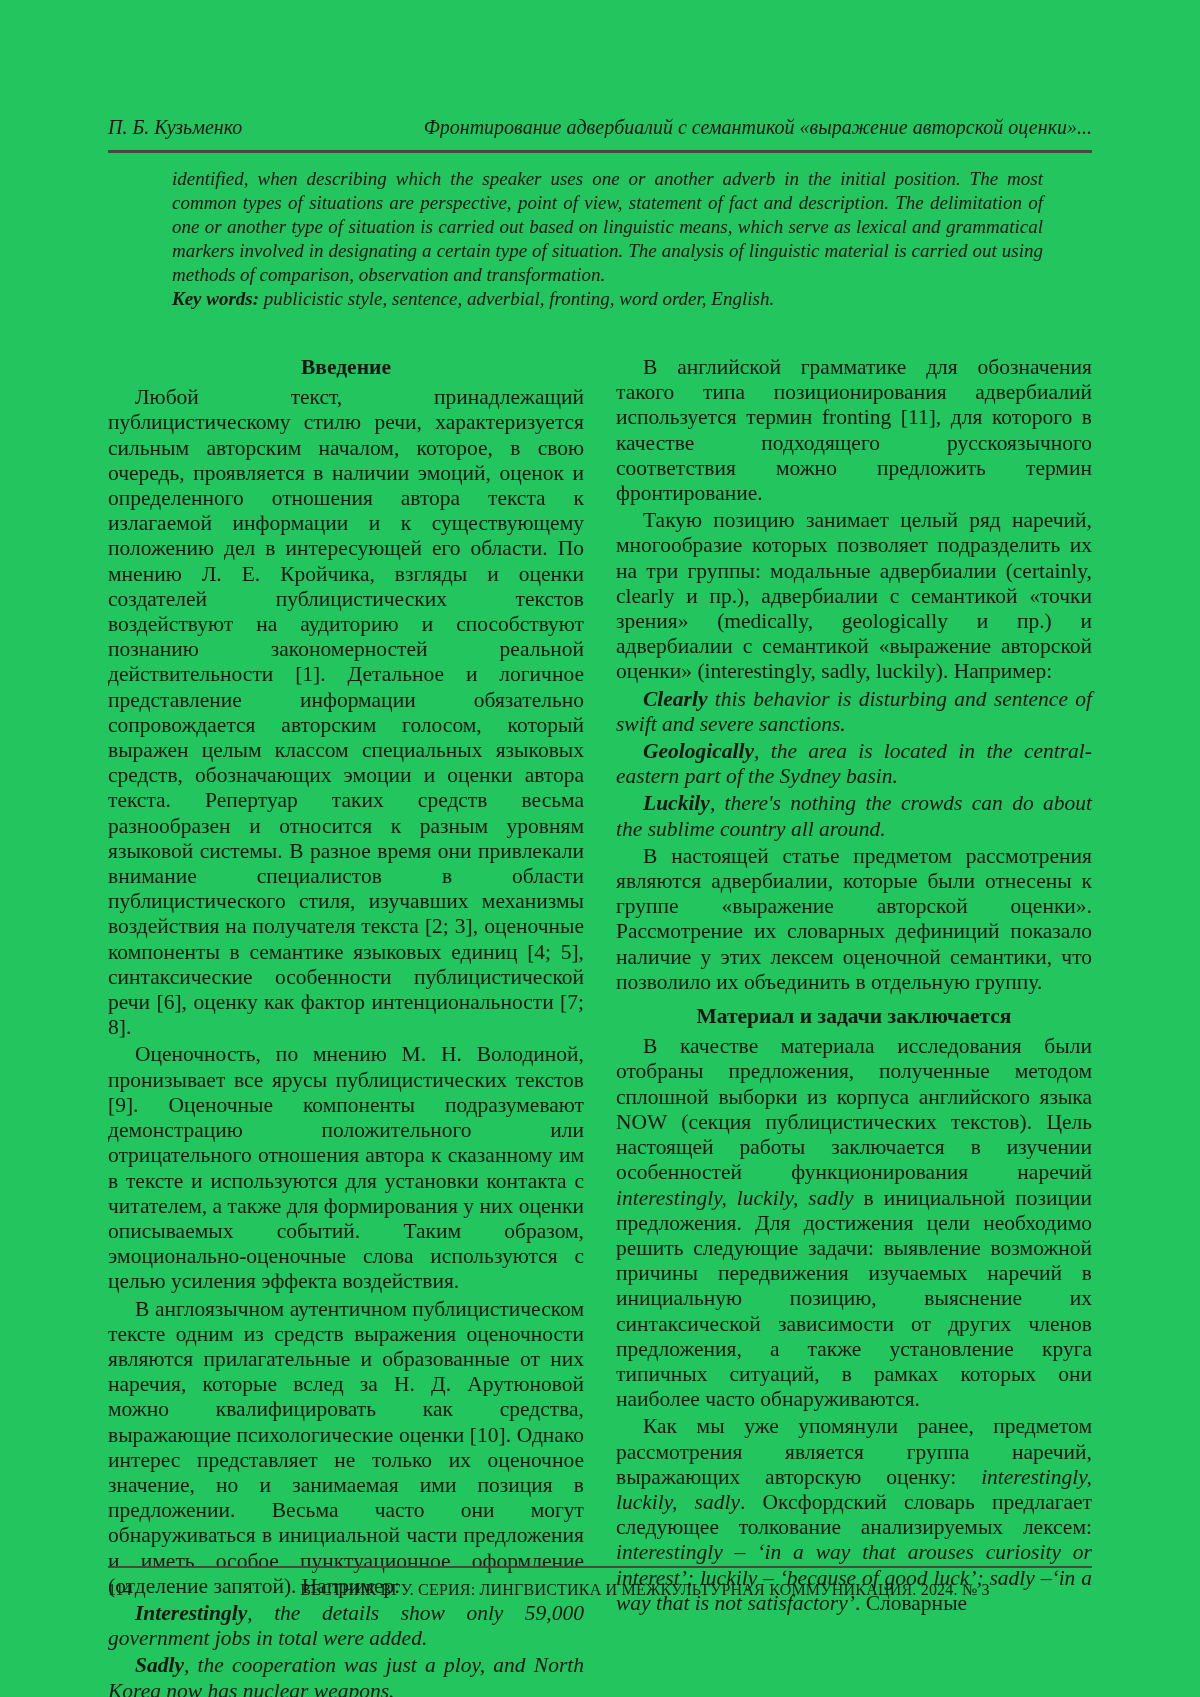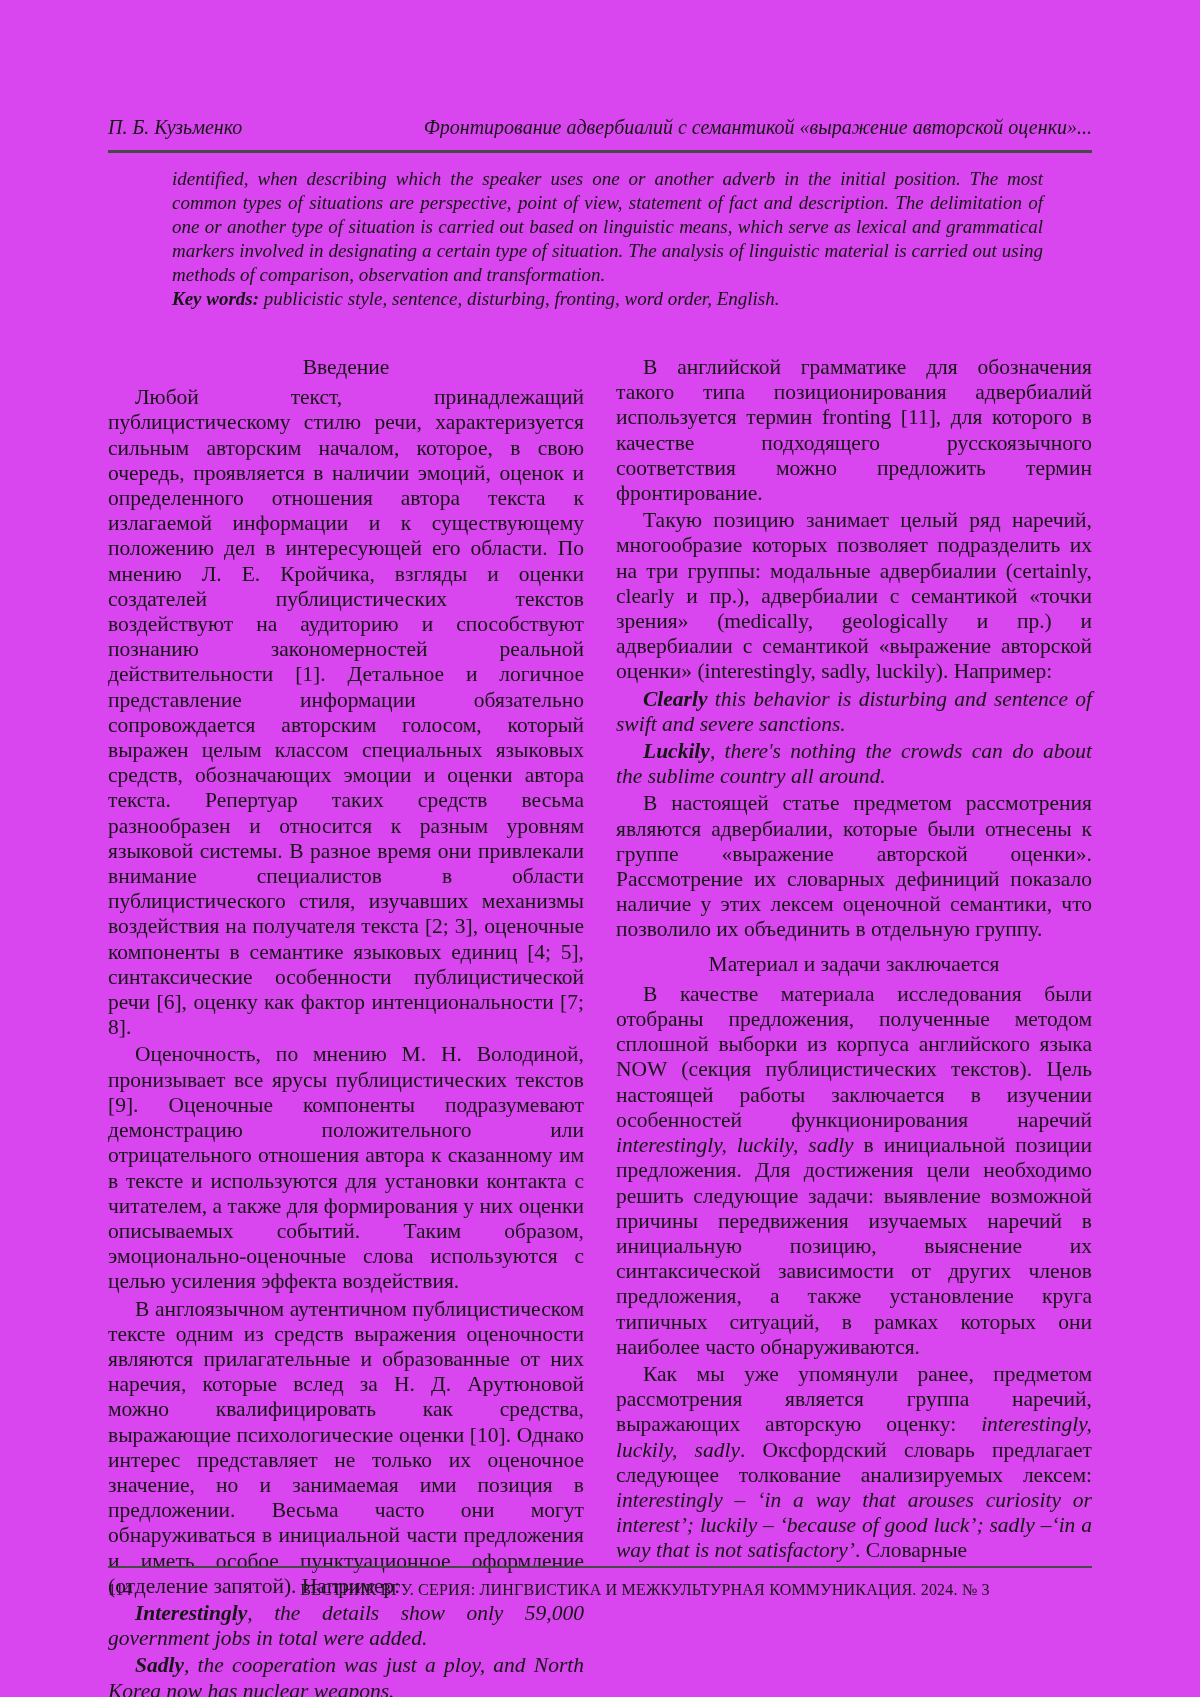--- a/index.html
+++ b/index.html
@@ -1,21 +1,21 @@
 <!DOCTYPE html>
 <html lang="ru"><head>
 <meta charset="utf-8">
 <style>
   html,body{margin:0;padding:0;}
   body{background:#e8e8e8;}
   .page{
     position:relative;
     width:1200px;height:1697px;
     margin:0 auto;
-    background:#d946ef;
+    background:#22c55e;
     color:#161616;
     font-family:"Liberation Serif","DejaVu Serif",serif;
     overflow:hidden;
   }
   .content{position:absolute;left:108px;width:984px;top:0;}
   
   .running-head{
     display:flex;justify-content:space-between;align-items:baseline;
     margin-top:116px;
     padding-bottom:12px;
@@ -31,21 +31,21 @@
     font-size:19px;line-height:24px;
     text-align:justify;
   }
   .abstract p{margin:0;}
   .kw-label{font-weight:bold;}
   
   .columns{display:flex;gap:32px;margin-top:44px;}
   .col{width:476px;font-size:21.5px;line-height:25.2px;text-align:justify;}
   .col p{margin:0 0 2px 0;text-indent:27px;}
   .col h3{
-    font-size:21.5px;line-height:25.2px;font-weight:normal;
+    font-size:21.5px;line-height:25.2px;font-weight:bold;
     text-align:center;text-indent:0;
     margin:9px 0 5px 0;
   }
   .col > :first-child{margin-top:0;}
   .run-i{font-style:italic;}
   .run-bi{font-style:italic;font-weight:bold;}
   p.example{font-style:italic;}
   
   .footer{
     position:absolute;left:108px;width:984px;top:1566px;
@@ -63,36 +63,37 @@
 <div class="page">
   <div class="content">
 
     <div class="running-head">
       <span class="rh-author">П. Б. Кузьменко</span>
       <span class="rh-title">Фронтирование адвербиалий с семантикой «выражение авторской оценки»...</span>
     </div>
 
     <div class="abstract">
       <p>identified, when describing which the speaker uses one or another adverb in the initial position. The most common types of situations are perspective, point of view, statement of fact and description. The delimitation of one or another type of situation is carried out based on linguistic means, which serve as lexical and grammatical markers involved in designating a certain type of situation. The analysis of linguistic material is carried out using methods of comparison, observation and transformation.</p>
-      <p><span class="kw-label">Key words:</span><span> publicistic style, sentence, disturbing, fronting, word order, English.</span></p>
+      <p><span class="kw-label">Key words:</span><span> publicistic style, sentence, adverbial, fronting, word order, English.</span></p>
     </div>
 
     <div class="columns">
       <div class="col" id="col-left">
           <h3><span>Введение</span></h3>
           <p><span>Любой текст, принадлежащий публицистическому стилю речи, характеризуется сильным авторским началом, которое, в свою очередь, проявляется в наличии эмоций, оценок и определенного отношения автора текста к излагаемой информации и к существующему положению дел в интересующей его области. По мнению Л. Е. Кройчика, взгляды и оценки создателей публицистических текстов воздействуют на аудиторию и способствуют познанию закономерностей реальной действительности [1]. Детальное и логичное представление информации обязательно сопровождается авторским голосом, который выражен целым классом специальных языковых средств, обозначающих эмоции и оценки автора текста. Репертуар таких средств весьма разнообразен и относится к разным уровням языковой системы. В разное время они привлекали внимание специалистов в области публицистического стиля, изучавших механизмы воздействия на получателя текста [2; 3], оценочные компоненты в семантике языковых единиц [4; 5], синтаксические особенности публицистической речи [6], оценку как фактор интенциональности [7; 8].</span></p>
           <p><span>Оценочность, по мнению М. Н. Володиной, пронизывает все ярусы публицистических текстов [9]. Оценочные компоненты подразумевают демонстрацию положительного или отрицательного отношения автора к сказанному им в тексте и используются для установки контакта с читателем, а также для формирования у них оценки описываемых событий. Таким образом, эмоционально-оценочные слова используются с целью усиления эффекта воздействия.</span></p>
           <p><span>В англоязычном аутентичном публицистическом тексте одним из средств выражения оценочности являются прилагательные и образованные от них наречия, которые вслед за Н. Д. Арутюновой можно квалифицировать как средства, выражающие психологические оценки [10]. Однако интерес представляет не только их оценочное значение, но и занимаемая ими позиция в предложении. Весьма часто они могут обнаруживаться в инициальной части предложения и иметь особое пунктуационное оформление (отделение запятой). Например:</span></p>
           <p class="example"><span class="run-bi">Interestingly</span><span class="run-i">, the details show only 59,000 government jobs in total were added.</span></p>
           <p class="example"><span class="run-bi">Sadly</span><span class="run-i">, the cooperation was just a ploy, and North Korea now has nuclear weapons.</span></p>
         </div>
       <div class="col" id="col-right">
           <p><span>В английской грамматике для обозначения такого типа позиционирования адвербиалий используется термин fronting [11], для которого в качестве подходящего русскоязычного соответствия можно предложить термин фронтирование.</span></p>
           <p><span>Такую позицию занимает целый ряд наречий, многообразие которых позволяет подразделить их на три группы: модальные адвербиалии (certainly, clearly и пр.), адвербиалии с семантикой «точки зрения» (medically, geologically и пр.) и адвербиалии с семантикой «выражение авторской оценки» (interestingly, sadly, luckily). Например:</span></p>
           <p class="example"><span class="run-bi">Clearly</span><span class="run-i"> this behavior is disturbing and sentence of swift and severe sanctions.</span></p>
+          <p class="example"><span class="run-bi">Geologically</span><span class="run-i">, the area is located in the central-eastern part of the Sydney basin.</span></p>
           <p class="example"><span class="run-bi">Luckily</span><span class="run-i">, there's nothing the crowds can do about the sublime country all around.</span></p>
           <p><span>В настоящей статье предметом рассмотрения являются адвербиалии, которые были отнесены к группе «выражение авторской оценки». Рассмотрение их словарных дефиниций показало наличие у этих лексем оценочной семантики, что позволило их объединить в отдельную группу.</span></p>
           <h3><span>Материал и задачи заключается</span></h3>
           <p><span>В качестве материала исследования были отобраны предложения, полученные методом сплошной выборки из корпуса английского языка NOW (секция публицистических текстов). Цель настоящей работы заключается в изучении особенностей функционирования наречий </span><span class="run-i">interestingly, luckily, sadly</span><span> в инициальной позиции предложения. Для достижения цели необходимо решить следующие задачи: выявление возможной причины передвижения изучаемых наречий в инициальную позицию, выяснение их синтаксической зависимости от других членов предложения, а также установление круга типичных ситуаций, в рамках которых они наиболее часто обнаруживаются.</span></p>
           <p><span>Как мы уже упомянули ранее, предметом рассмотрения является группа наречий, выражающих авторскую оценку: </span><span class="run-i">interestingly, luckily, sadly</span><span>. Оксфордский словарь предлагает следующее толкование анализируемых лексем: </span><span class="run-i">interestingly – ‘in a way that arouses curiosity or interest’; luckily – ‘because of good luck’; sadly –‘in a way that is not satisfactory’</span><span>. Словарные</span></p>
         </div>
     </div>
 
   </div>
 

